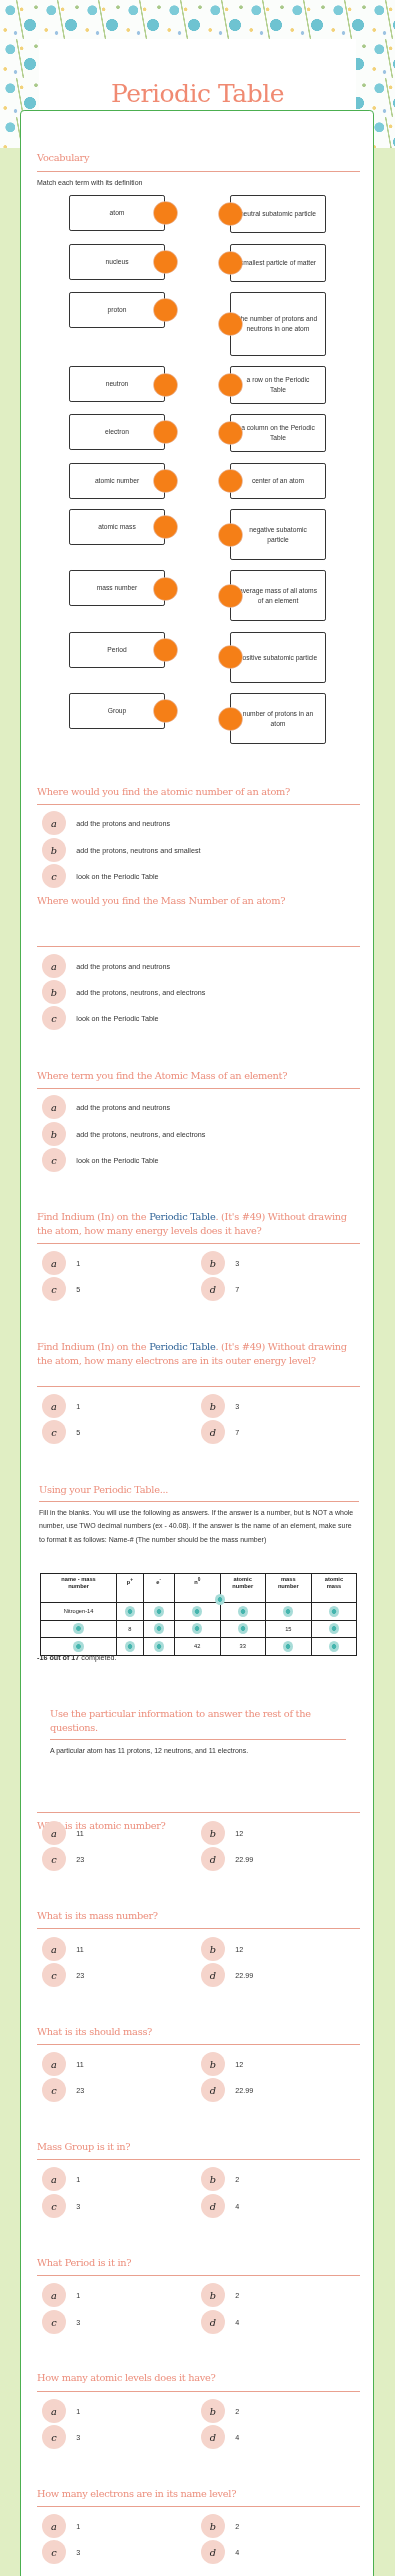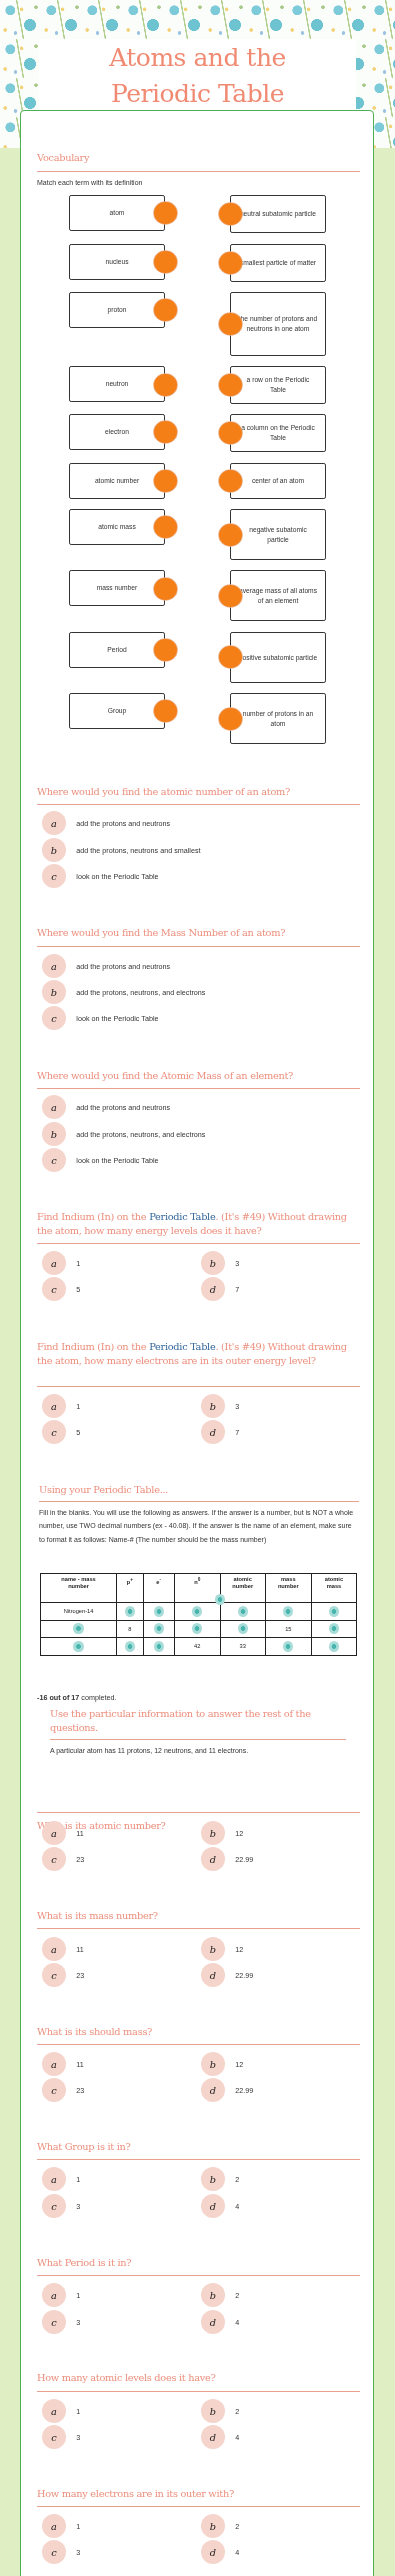--- a/index.html
+++ b/index.html
@@ -70,31 +70,31 @@
   }
   table.pt th, table.pt td { border: 0.5px solid #222; text-align: center; padding: 0; }
   table.pt th { height: 26px; font-weight: bold; line-height: 7.2px; vertical-align: top; padding-top: 2.1px; }
   table.pt td { height: 16.5px; }
   .drop {
     display: inline-block; width: 10.3px; height: 11.3px; border-radius: 50%;
     background: radial-gradient(circle, #45b5ae 0 2.1px, #a8dcd8 2.6px);
     vertical-align: middle;
   }
   .drop-float { position: absolute; left: 215px; top: 1594px; }
-  .completed { position: absolute; left: 37px; top: 1653px; font-size: 7.2px; color: #333; margin-top: 40px; }
+  .completed { position: absolute; left: 37px; top: 1653px; font-size: 7.2px; color: #333; }
   .completed b { font-weight: bold; }
 </style>
 </head>
 <body>
 
 <div class="floral"></div>
 
 <div class="header-box">
   <h1 class="title">
-    <span>Atoms and the</span><br>
+    <br>
     <span>Periodic Table</span>
   </h1>
 </div>
 
 <div class="card"></div>
 
 <h2 class="heading" style="top:151px">Vocabulary</h2>
 <div class="rule" style="top:171px"></div>
 <div class="plain" style="top:176px">Match each term with its definition</div>
 
@@ -189,36 +189,36 @@
   </div>
 <div class="opt" style="left:42px;top:838px">
     <span class="letter">b</span>
     <span class="otext">add the protons, neutrons and smallest</span>
   </div>
 <div class="opt" style="left:42px;top:864px">
     <span class="letter">c</span>
     <span class="otext">look on the Periodic Table</span>
   </div>
 
-<h2 class="heading" style="top:926px">Where would you find the Mass Number of an atom?</h2>
+<h2 class="heading" style="top:894px">Where would you find the Mass Number of an atom?</h2>
 <div class="rule" style="top:946px"></div>
 <div class="opt" style="left:42px;top:954px">
     <span class="letter">a</span>
     <span class="otext">add the protons and neutrons</span>
   </div>
 <div class="opt" style="left:42px;top:980px">
     <span class="letter">b</span>
     <span class="otext">add the protons, neutrons, and electrons</span>
   </div>
 <div class="opt" style="left:42px;top:1006px">
     <span class="letter">c</span>
     <span class="otext">look on the Periodic Table</span>
   </div>
 
-<h2 class="heading" style="top:1069px">Where would you find the Atomic Mass of an element?</h2>
+<h2 class="heading" style="top:1069px">Where term you find the Atomic Mass of an element?</h2>
 <div class="rule" style="top:1088px"></div>
 <div class="opt" style="left:42px;top:1095px">
     <span class="letter">a</span>
     <span class="otext">add the protons and neutrons</span>
   </div>
 <div class="opt" style="left:42px;top:1122px">
     <span class="letter">b</span>
     <span class="otext">add the protons, neutrons, and electrons</span>
   </div>
 <div class="opt" style="left:42px;top:1148px">
@@ -366,21 +366,21 @@
       <span class="otext">12</span>
     </div>
     <div class="opt" style="left: 42px; top: 2078px;">
       <span class="letter">c</span>
       <span class="otext">23</span>
     </div>
     <div class="opt" style="left: 201px; top: 2078px;">
       <span class="letter">d</span>
       <span class="otext">22.99</span>
     </div>
-    <h2 class="heading" style="top: 2140px;">What Group is it in?</h2>
+    <h2 class="heading" style="top: 2140px;">Mass Group is it in?</h2>
     <div class="rule" style="top: 2159px;"></div>
     <div class="opt" style="left: 42px; top: 2167px;">
       <span class="letter">a</span>
       <span class="otext">1</span>
     </div>
     <div class="opt" style="left: 201px; top: 2167px;">
       <span class="letter">b</span>
       <span class="otext">2</span>
     </div>
     <div class="opt" style="left: 42px; top: 2194px;">
@@ -420,21 +420,21 @@
       <span class="otext">2</span>
     </div>
     <div class="opt" style="left: 42px; top: 2425px;">
       <span class="letter">c</span>
       <span class="otext">3</span>
     </div>
     <div class="opt" style="left: 201px; top: 2425px;">
       <span class="letter">d</span>
       <span class="otext">4</span>
     </div>
-    <h2 class="heading" style="top: 2487px;">How many electrons are in its outer with?</h2>
+    <h2 class="heading" style="top: 2487px;">How many electrons are in its name level?</h2>
     <div class="rule" style="top: 2506px;"></div>
     <div class="opt" style="left: 42px; top: 2514px;">
       <span class="letter">a</span>
       <span class="otext">1</span>
     </div>
     <div class="opt" style="left: 201px; top: 2514px;">
       <span class="letter">b</span>
       <span class="otext">2</span>
     </div>
     <div class="opt" style="left: 42px; top: 2540px;">

